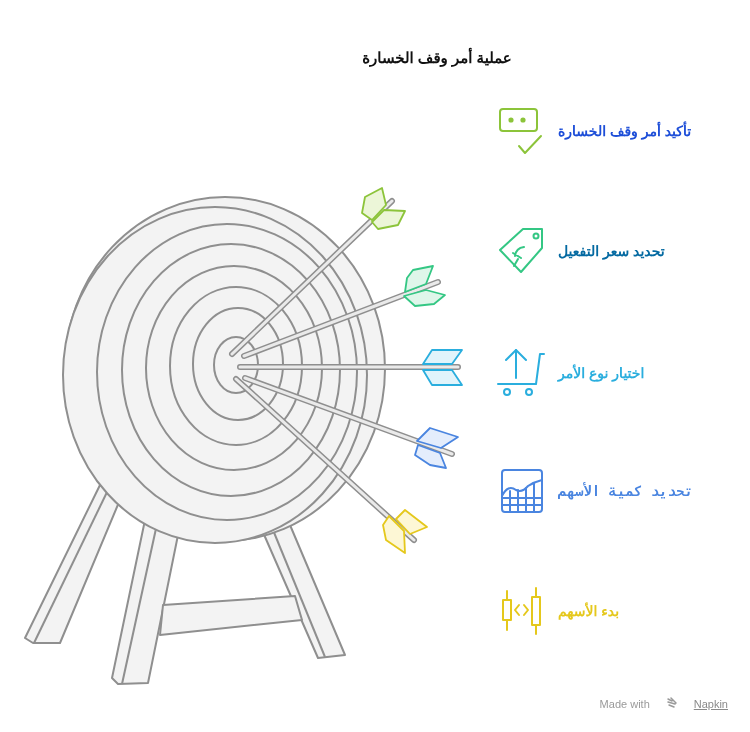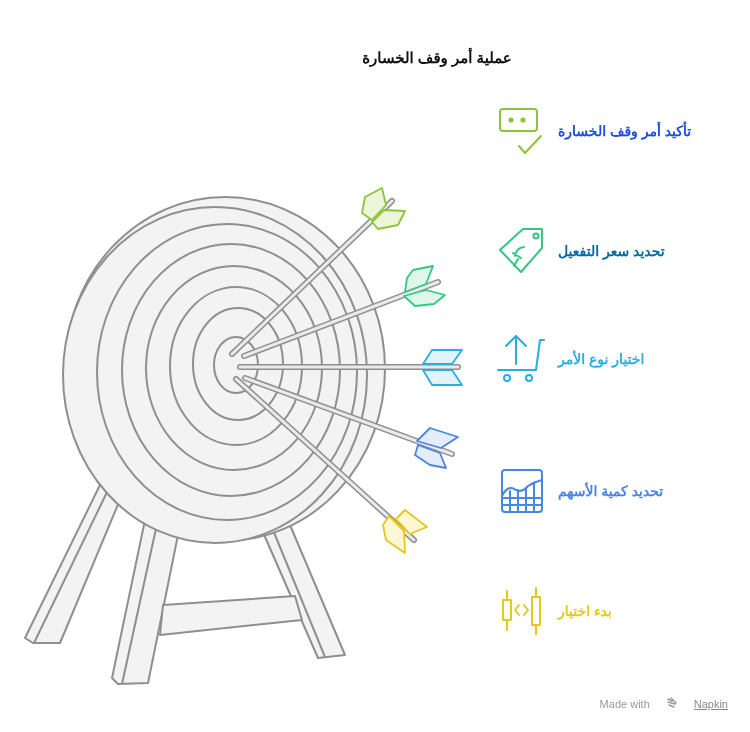--- a/index.html
+++ b/index.html
@@ -98,21 +98,21 @@
   <div class="ico">
     <svg width="50" height="50" viewBox="0 0 50 50" fill="none" stroke="#34c784" stroke-width="2" stroke-linecap="round" stroke-linejoin="round">
       <path d="M4,24 L27,3 L46,3 L46,22 L25,46 Z"></path>
       <circle cx="40" cy="10" r="2.5"></circle>
       <path d="M28,21 Q20,22 19,30 M17,27 L25,32 M22,33 L18,40"></path>
     </svg>
   </div>
   <span class="label" style="color:#0369a1;">تحديد سعر التفعيل</span>
 </div>
 
-<div class="step" style="left:496px; top:334px;">
+<div class="step" style="left:496px; top:348px;">
   <div class="ico">
     <svg width="50" height="50" viewBox="0 0 50 50" fill="none" stroke="#2aaede" stroke-width="2" stroke-linecap="round" stroke-linejoin="round">
       <line x1="20" y1="2" x2="20" y2="30"></line>
       <polyline points="10,12 20,2 30,12"></polyline>
       <path d="M2,36 L40,36 L44,6 L48,6"></path>
       <circle cx="11" cy="44" r="3"></circle>
       <circle cx="33" cy="44" r="3"></circle>
     </svg>
   </div>
   <span class="label" style="color:#2aaede;">اختيار نوع الأمر</span>
@@ -124,37 +124,37 @@
       <rect x="6" y="4" width="40" height="42" rx="3"></rect>
       <path d="M6,30 Q12,18 20,24 Q26,27 32,20 Q38,16 46,14"></path>
       <line x1="6" y1="32" x2="46" y2="32"></line>
       <line x1="6" y1="39" x2="46" y2="39"></line>
       <line x1="14" y1="25" x2="14" y2="46"></line>
       <line x1="22" y1="24" x2="22" y2="46"></line>
       <line x1="30" y1="22" x2="30" y2="46"></line>
       <line x1="38" y1="17" x2="38" y2="46"></line>
     </svg>
   </div>
-  <span class="label" style="color:#4a85e0;">تحديد كمية الأسهم</span>
+  <span class="label" style="color:#4a85e0;font-family:Liberation Mono, monospace;">تحديد كمية الأسهم</span>
 </div>
 
 <div class="step" style="left:496px; top:586px;">
   <div class="ico">
     <svg width="50" height="50" viewBox="0 0 50 50" fill="none" stroke="#e5c81c" stroke-width="2" stroke-linecap="round" stroke-linejoin="round">
       <line x1="11" y1="5" x2="11" y2="14"></line>
       <rect x="7" y="14" width="8" height="20"></rect>
       <line x1="11" y1="34" x2="11" y2="44"></line>
       <polyline points="23,19 19,24 23,29"></polyline>
       <polyline points="28,19 32,24 28,29"></polyline>
       <line x1="40" y1="2" x2="40" y2="11"></line>
       <rect x="36" y="11" width="8" height="28"></rect>
       <line x1="40" y1="39" x2="40" y2="48"></line>
     </svg>
   </div>
-  <span class="label" style="color:#e5c81c;">بدء اختيار</span>
+  <span class="label" style="color:#e5c81c;">بدء الأسهم</span>
 </div>
 
 <div class="footer">
   <span>Made with</span>
   <span>
     <svg width="12" height="12" viewBox="0 0 12 12" fill="none" stroke="#9a9a9a" stroke-width="1.5" stroke-linecap="round">
       <path d="M2,2 L6,4 M2,5 L9,7 M3,8 L8,10 M5,1 L10,6"></path>
     </svg>
   </span>
   <span class="brand">Napkin</span>

